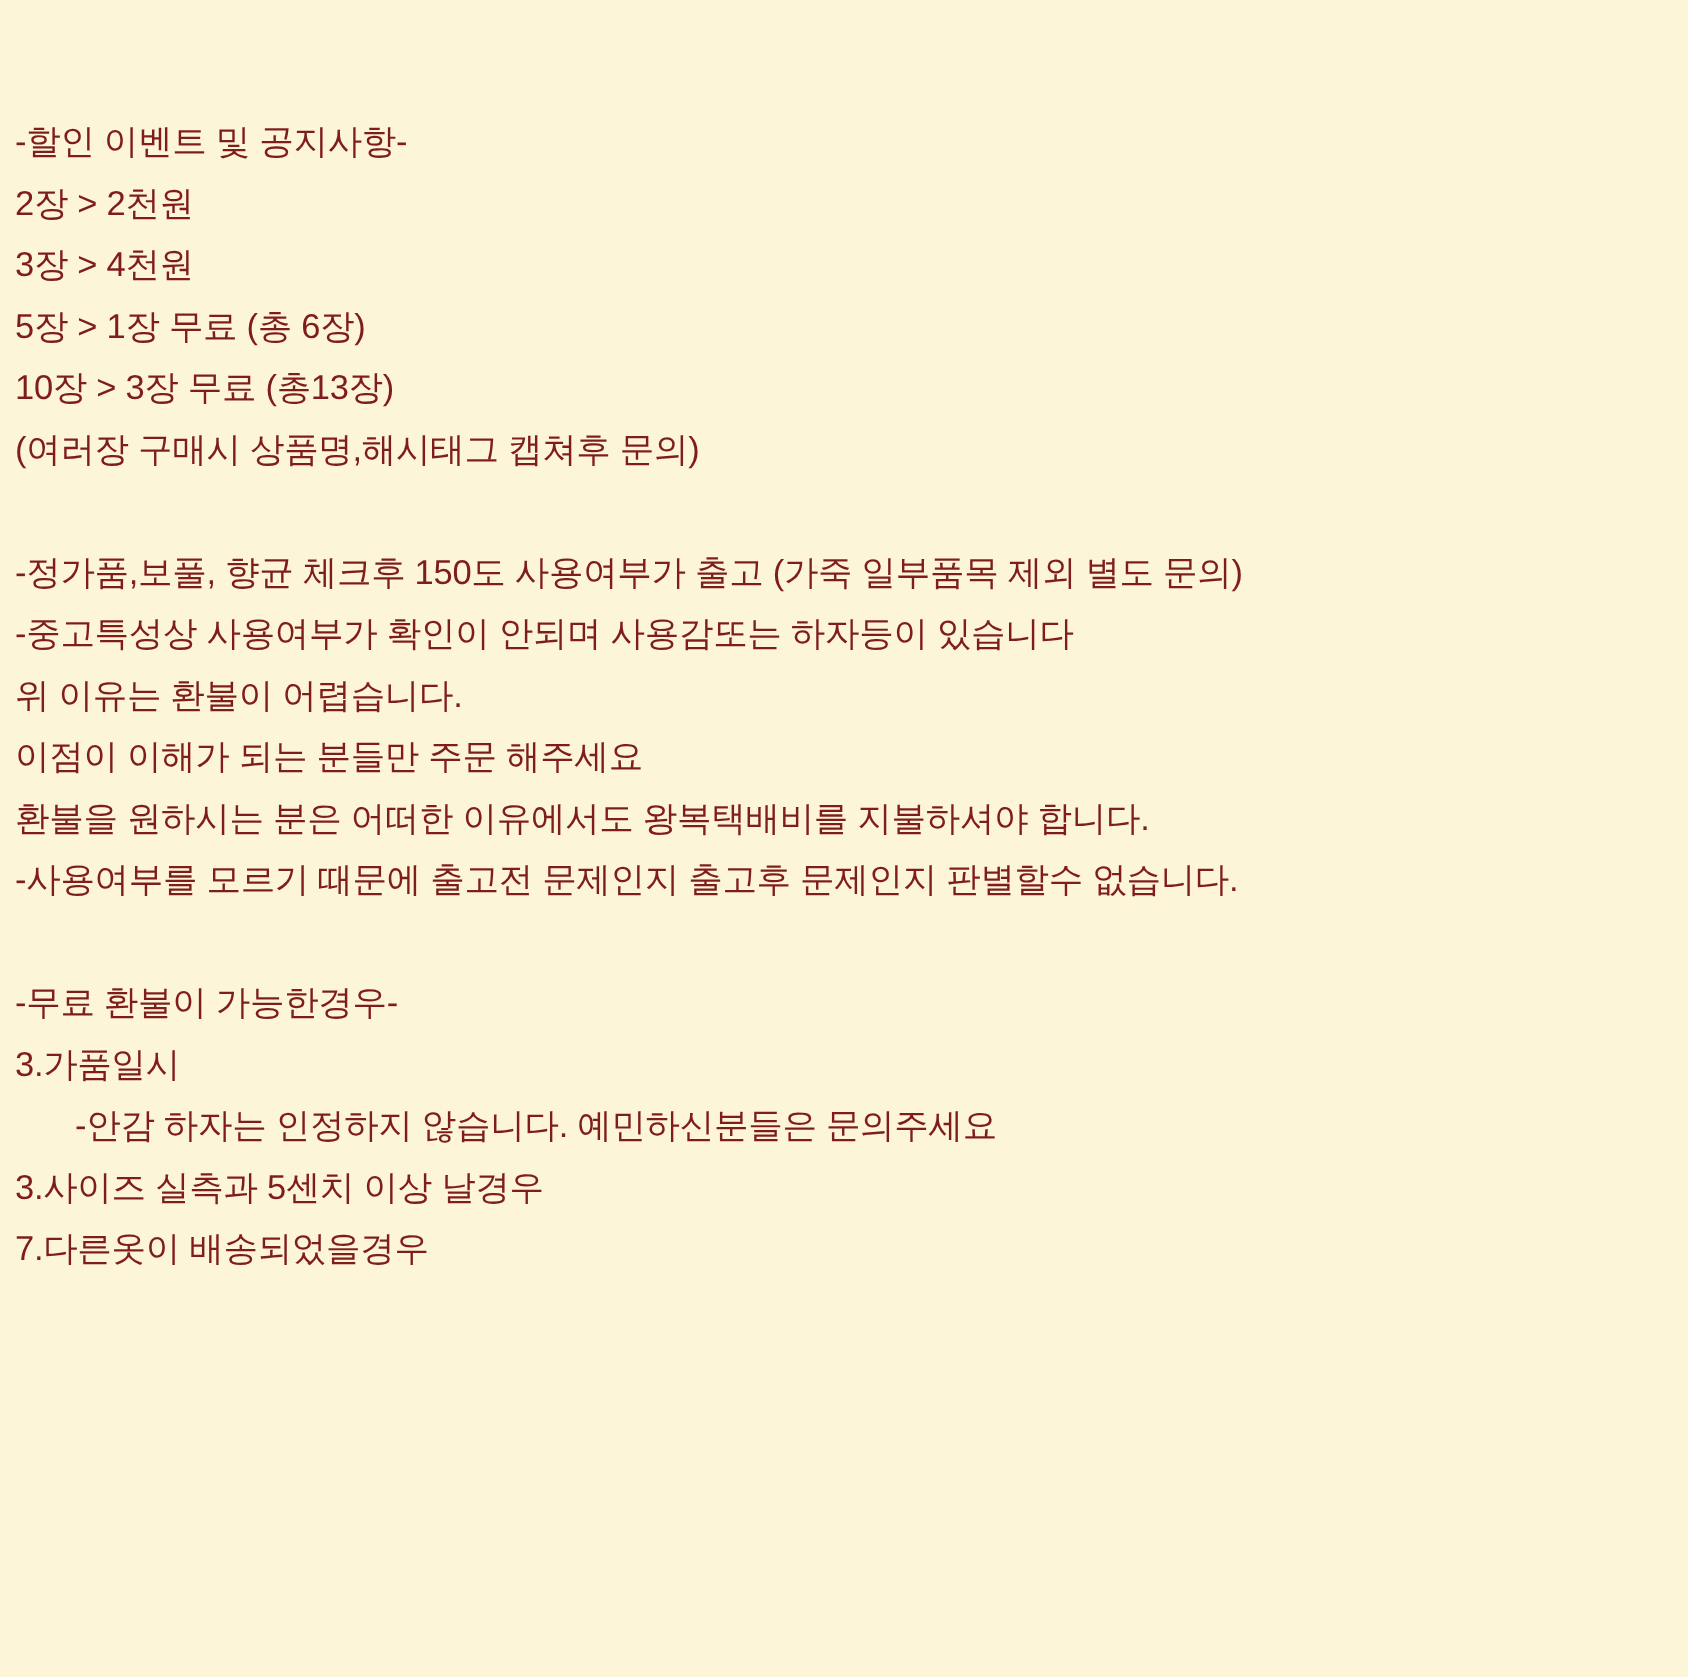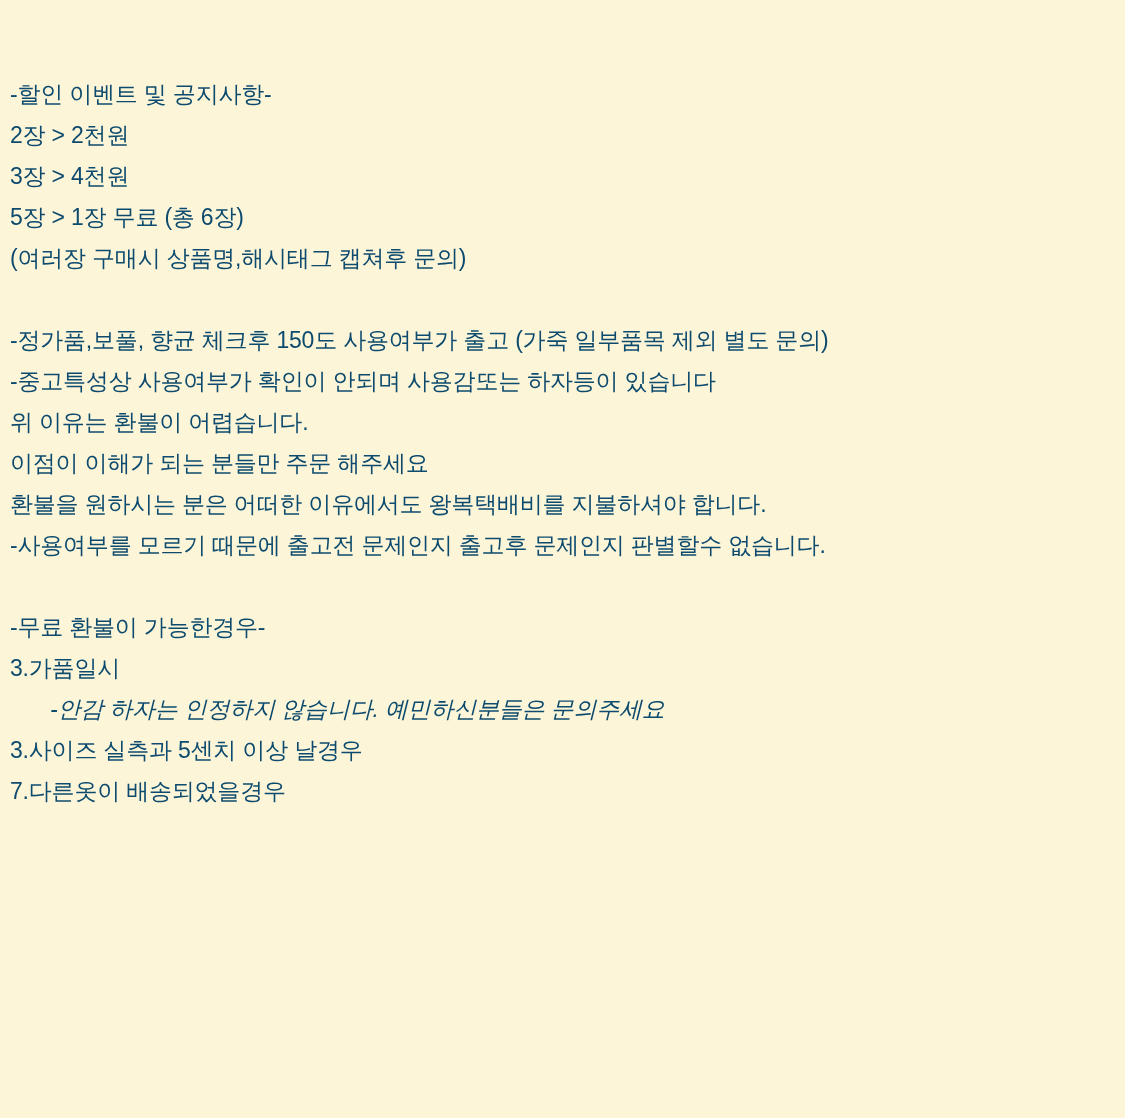--- a/index.html
+++ b/index.html
@@ -22,40 +22,40 @@
     background: #fdf5d8;
   }
   .block {
     margin: 0;
   }
   .line {
     font-size: 23px;
     line-height: 41px;
     white-space: pre;
     letter-spacing: -0.2px;
-    color: #0c4a6e;
+    color: #7f1d1d;
   }
   .line.indent {
     padding-left: 40px;
-    font-style: italic;
   }
   .spacer {
     height: 41px;
   }
 </style>
 </head>
 <body>
 
 <div class="page">
 
   <div class="block">
     <div class="line">-할인 이벤트 및 공지사항-</div>
     <div class="line">2장 &gt; 2천원</div>
     <div class="line">3장 &gt; 4천원</div>
     <div class="line">5장 &gt; 1장 무료 (총 6장)</div>
+    <div class="line">10장 &gt; 3장 무료 (총13장)</div>
     <div class="line">(여러장 구매시 상품명,해시태그 캡쳐후 문의)</div>
   </div>
 
   <div class="spacer"></div>
 
   <div class="block">
     <div class="line">-정가품,보풀, 향균 체크후 150도 사용여부가 출고 (가죽 일부품목 제외 별도 문의)</div>
     <div class="line">-중고특성상 사용여부가 확인이 안되며 사용감또는 하자등이 있습니다</div>
     <div class="line">위 이유는 환불이 어렵습니다.</div>
     <div class="line">이점이 이해가 되는 분들만 주문 해주세요</div>

